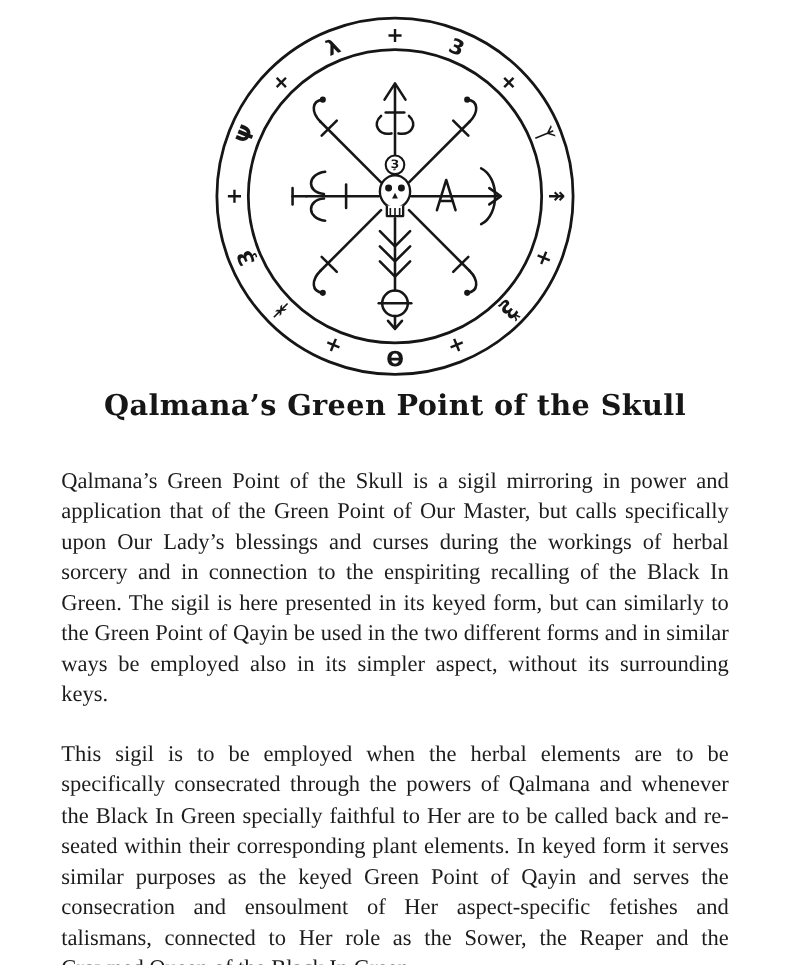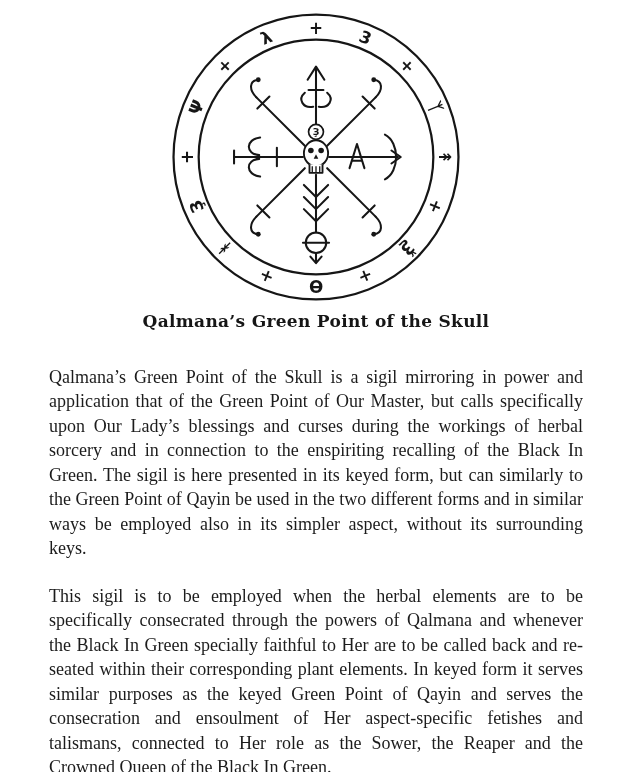--- a/index.html
+++ b/index.html
@@ -21,21 +21,21 @@
     text-align: center;
   }
   .figure svg {
     display: block;
     margin: 0 auto;
   }
   .caption {
     margin-top: 5px;
     font-family: "DejaVu Serif", serif;
     font-weight: bold;
-    font-size: 17px;
+    font-size: 23px;
     letter-spacing: 0.3px;
     color: #161616;
   }
   .bodytext {
     width: 534px;
     margin: 34px auto 0;
     font-size: 18px;
     line-height: 1.36;
     text-align: justify;
     font-weight: normal;

